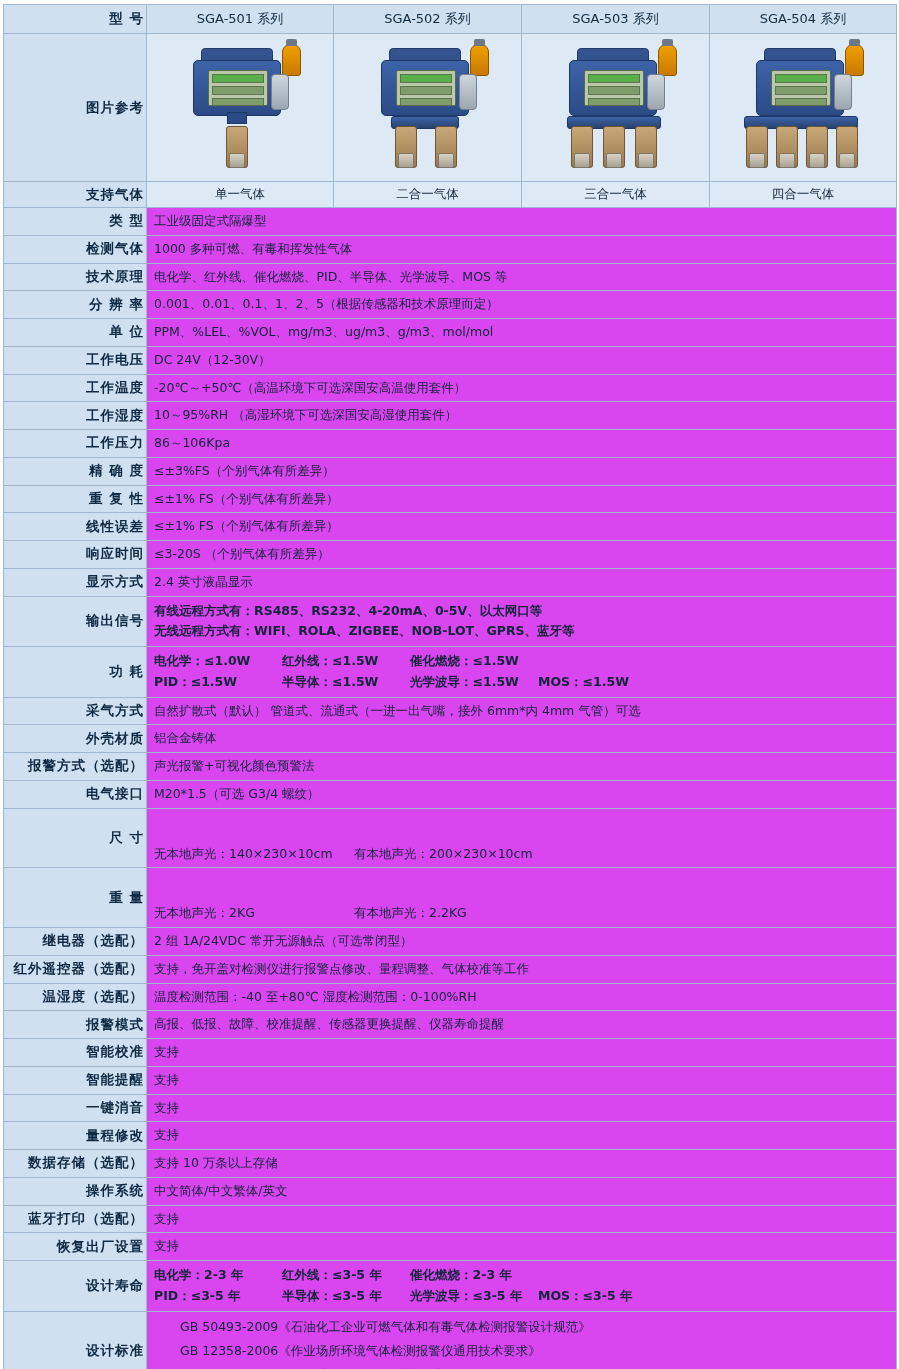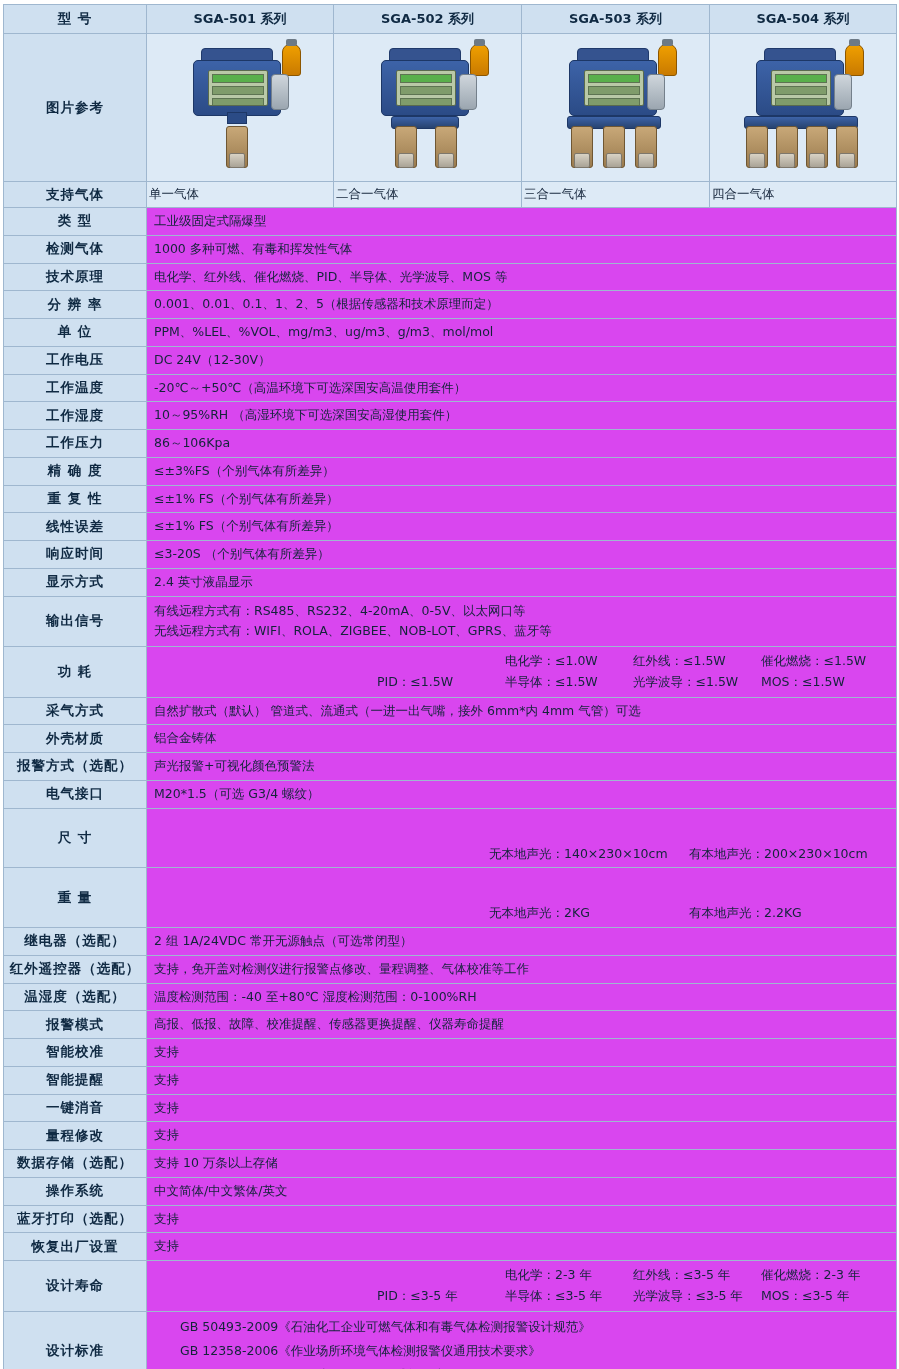--- a/index.html
+++ b/index.html
@@ -1,26 +1,26 @@
 <!DOCTYPE html>
 <html><head>
 <meta charset="utf-8">
 <style>
   html,body{margin:0;padding:0;background:#fff;}
   body{font-family:"DejaVu Sans","Liberation Sans",sans-serif;}
   .sheet{width:899px;box-sizing:border-box;padding:4px 3px 2px 3px;}
   table.spec{border-collapse:collapse;width:893px;table-layout:fixed;}
   table.spec td{border:1px solid #9fb7cf;vertical-align:middle;}
-  .lbl{background:#cfe0f0;text-align:center;font-weight:bold;font-size:13.5px;color:#102a43;letter-spacing:1px;padding:3px 2px;}
+  .lbl{background:#cfe0f0;text-align:right;font-weight:bold;font-size:13.5px;color:#102a43;letter-spacing:1px;padding:3px 2px;}
   .val{background:#d946ef;font-size:12.5px;color:#14243a;padding:4px 7px;line-height:1.5;}
-  .modelhead{background:#cfe0f0;text-align:center;font-weight:bold;font-size:13px;color:#102a43;padding:5px 2px;}
+  .modelhead{background:#cfe0f0;text-align:center;font-weight:normal;font-size:13px;color:#102a43;padding:5px 2px;}
   .imgcell{background:#ddeaf6;text-align:center;padding:4px 2px;}
-  .gascell{background:#ddeaf6;font-size:12.5px;padding:4px 2px;color:#14243a;}
-  .multi div{padding:1px 0;}
-  .cols{display:flex;flex-wrap:wrap;justify-content:flex-end;}
+  .gascell{background:#ddeaf6;text-align:center;font-size:12.5px;padding:4px 2px;color:#14243a;}
+  .multi div{padding:1px 0;font-weight:bold;}
+  .cols{display:flex;flex-wrap:wrap;}
   .cols .c{min-width:118px;padding-right:10px;white-space:nowrap;}
   .cols .c2{min-width:190px;padding-right:10px;white-space:nowrap;margin-top:32px;}
   .linelist div{padding:2.5px 0;margin-left:26px;}
   
   .dev{display:inline-block;position:relative;width:170px;height:135px;}
   .dev .body{position:absolute;left:38px;top:22px;width:86px;height:54px;background:linear-gradient(180deg,#3d63a8,#2b4b86);border:1px solid #1d3766;border-radius:5px;}
   .dev .screen{position:absolute;left:14px;top:9px;width:58px;height:34px;background:#b9c9a7;border:1px solid #5a6b4e;border-radius:2px;overflow:hidden;}
   .dev .screen .bar{height:7px;margin:3px 3px 0 3px;background:#7f9c6b;border:1px solid #5d7452;}
   .dev .screen .bar.g{background:#59b04b;}
   .dev .cap{position:absolute;left:46px;top:10px;width:70px;height:12px;background:#35538f;border:1px solid #203a6b;border-radius:4px 4px 0 0;}

